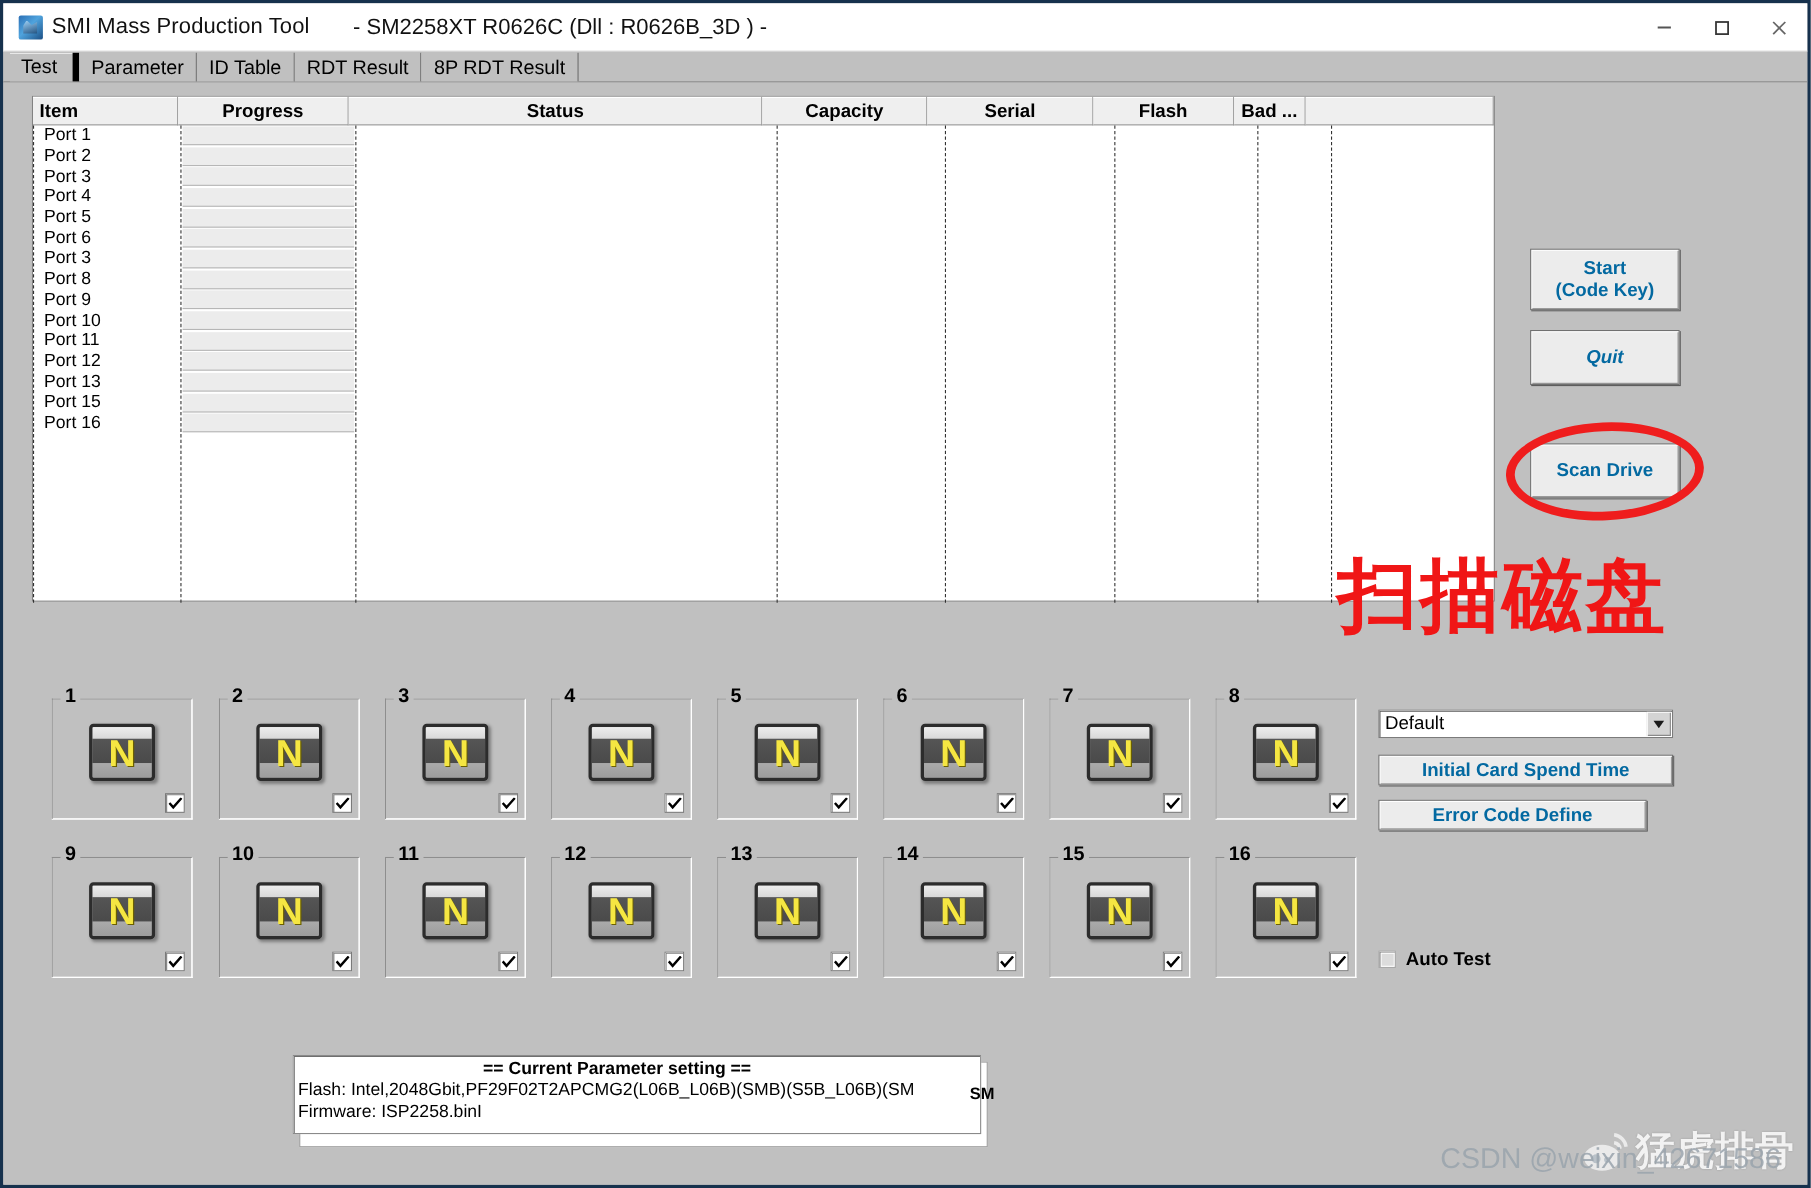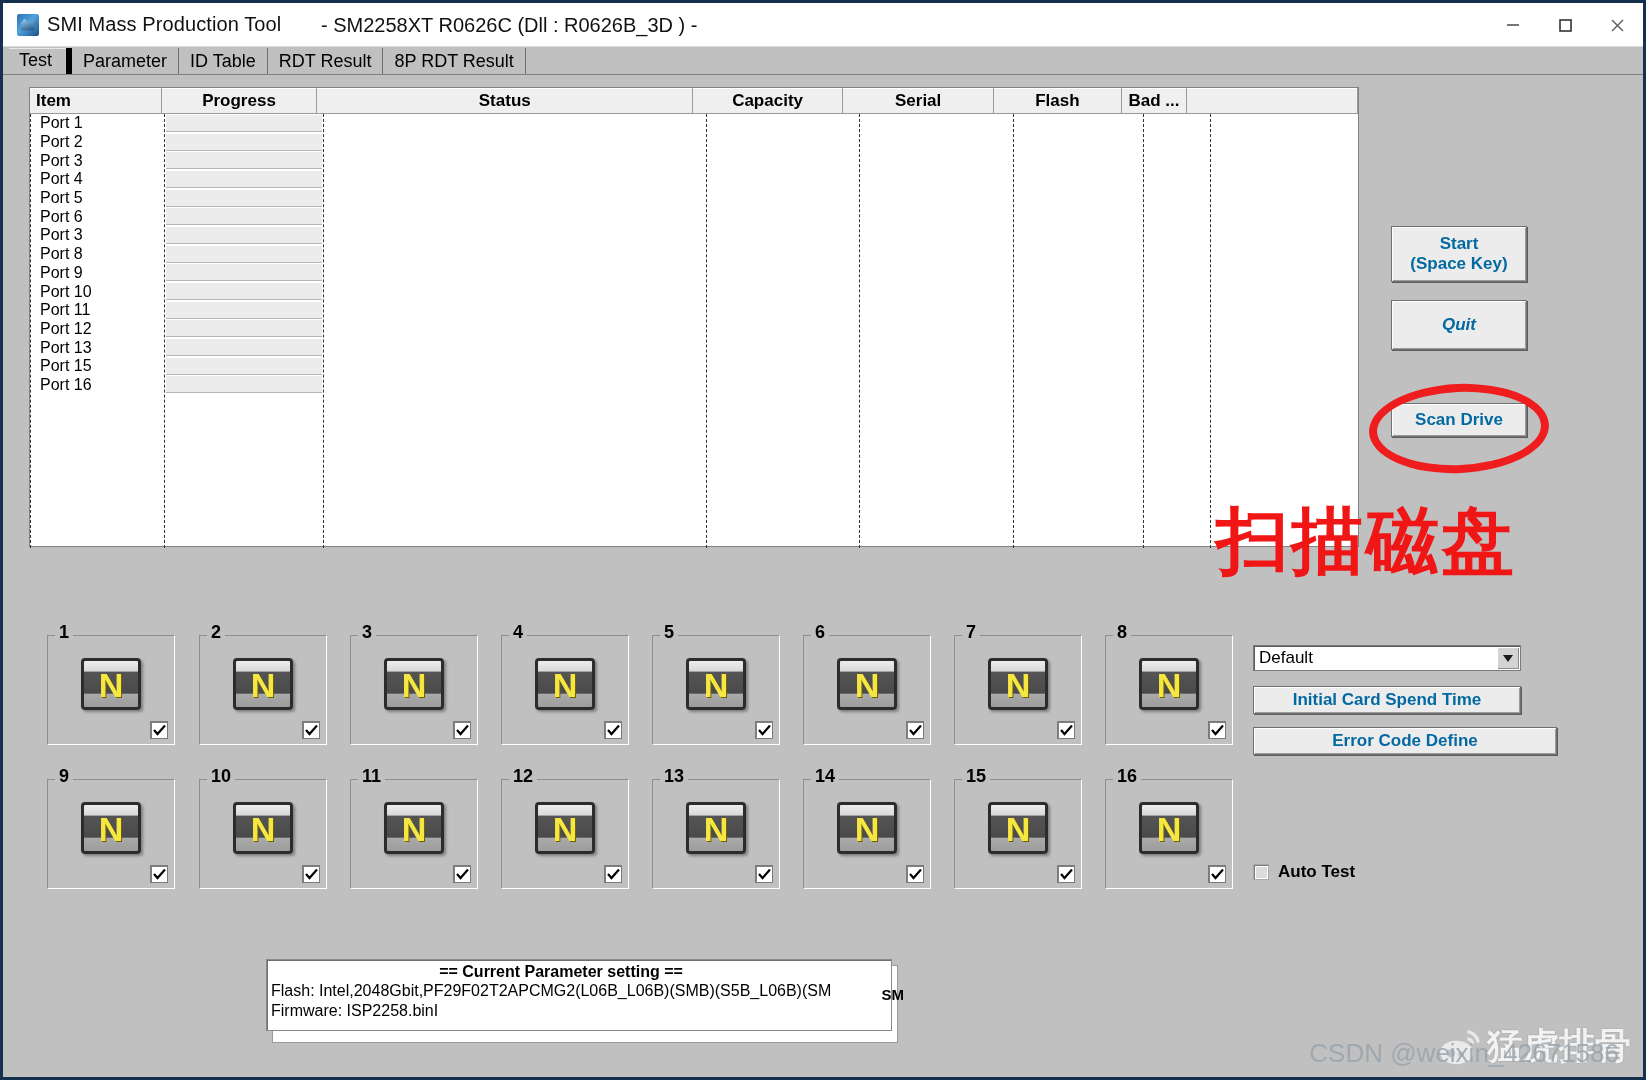--- a/index.html
+++ b/index.html
@@ -113,21 +113,21 @@
     background:#ececec;
     border:1px solid #707070;
     box-shadow: inset 1px 1px 0 #ffffff, inset -1px -1px 0 #9a9a9a,
                 1px 1px 0 #5d5d5d;
     font-size:17px; font-weight:bold; color:#0369a1;
     display:flex; align-items:center; justify-content:center;
     text-align:center; line-height:1.15;
   }
   #start-button { position:absolute; left:0; top:139px; width:136px; height:56px; }
   #quit-button  { position:absolute; left:0; top:213px; width:136px; height:50px;font-style:italic; }
-  #scan-drive-button { position:absolute; left:0; top:316px; width:136px; height:34px; }
+  #scan-drive-button { position:absolute; left:0; top:316px; width:136px; height:50px; }
 
   .ellipse-annot {
     position:absolute; left:1366px; top:309px; width:180px; height:89px;
     border:8px solid #ef1d1d; border-radius:50%;
     transform:rotate(-2.5deg);
     pointer-events:none;
   }
   .cn-annot {
     position:absolute; left:1213px; top:418px;
     font-size:73px; color:#f01616; font-weight:bold;
@@ -185,21 +185,21 @@
   .combo-arrow {
     position:absolute; right:1px; top:1px; width:22px; height:22px;
     background:#d4d4d4;
     box-shadow: inset 1px 1px 0 #ffffff, inset -1px -1px 0 #8a8a8a;
     display:flex; align-items:center; justify-content:center;
   }
   #initial-card-spend-time-button {
     position:absolute; left:1250px; top:611px; width:268px; height:28px;
   }
   #error-code-define-button {
-    position:absolute; left:1250px; top:652px; width:304px; height:28px;
+    position:absolute; left:1250px; top:652px; width:244px; height:28px;
   }
   .autotest {
     position:absolute; left:1250px; top:787px; display:flex; align-items:center;
   }
   .chk-box {
     width:16px;height:16px;background:#dcdcdc;
     box-shadow: inset 1px 1px 0 #7c7c7c, inset -1px -1px 0 #ffffff,
                 inset 2px 2px 0 #ffffff;
     border:1px solid #a8a8a8;
   }
@@ -381,21 +381,21 @@
               <div class="lv-progress"></div>
             </div>
           </div>
       </div>
     </div>
 
     <div class="rightpanel">
       <div class="btn3d" id="start-button">
         <span>
           <span>Start</span><br>
-          <span>(Space Key)</span>
+          <span>(Code Key)</span>
         </span>
       </div>
       <div class="btn3d" id="quit-button">Quit</div>
       <div class="btn3d" id="scan-drive-button">Scan Drive</div>
     </div>
 
     <div class="ellipse-annot"></div>
     <div class="cn-annot">扫描磁盘</div>
 
     <div class="slots" id="slots">

